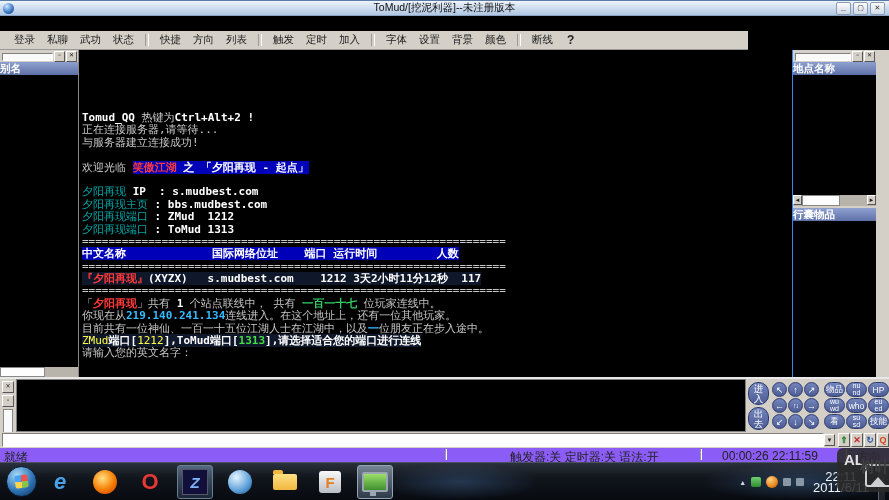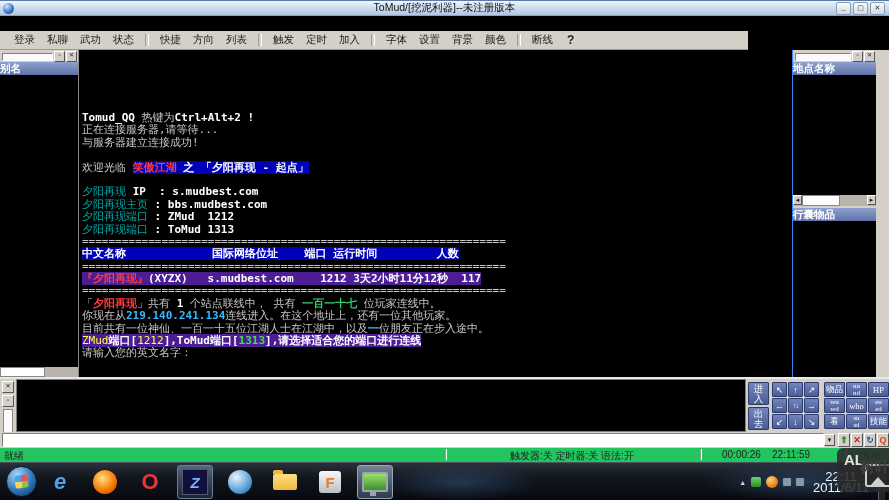--- a/index.html
+++ b/index.html
@@ -49,54 +49,54 @@
   .dock-gap{height:2px;background:#d4d0c8;}
 
   
   .terminal{position:absolute;left:79px;top:0;width:730px;height:327px;background:#000;overflow:hidden;}
   .term-out{padding:62px 0 0 3px;font-family:"DejaVu Sans Mono",monospace;font-size:11px;line-height:12.4px;white-space:pre;}
   .tline{height:12.4px;}
   .g{color:#c8c8c8;} .w{color:#ffffff;font-weight:bold;} .c{color:#00a8a8;}
   .c2{color:#33bbff;font-weight:bold;} .r{color:#ff3a3a;font-weight:bold;}
   .gr{color:#33cc66;font-weight:bold;} .gr2{color:#44dd44;font-weight:bold;}
   .y{color:#ffff44;font-weight:normal;}
-  .bgb{background:#0000b8;} .bgr{background:#4c1d95;}
+  .bgb{background:#0000b8;} .bgr{background:#0f172a;}
 
   
   .vscroll{position:absolute;left:809px;top:0;width:11px;height:327px;background:#c8c4bc;}
   .vs-btn{position:absolute;left:0;width:11px;height:10px;background:#d4d0c8;border:1px solid;
     border-color:#fff #555 #555 #fff;font-size:6px;line-height:8px;text-align:center;color:#222;box-sizing:border-box;}
 
   
   .bottomrow{position:absolute;left:0;top:377px;width:889px;height:55px;background:#d4d0c8;border-top:2px solid #e8e8e8;box-sizing:border-box;}
   .left-strip{position:absolute;left:0;top:0;width:16px;height:53px;background:#d4d0c8;}
   .strip-btn{width:10px;height:10px;margin:2px auto 1px;background:#d4d0c8;border:1px solid;
     border-color:#fff #555 #555 #fff;font-size:6px;line-height:8px;text-align:center;color:#222;}
   .strip-track{width:8px;height:24px;margin:2px auto;background:#fafafa;border:1px solid #888;}
   .chatbox{position:absolute;left:16px;top:0;width:730px;height:53px;background:#000;border:1px solid #808080;box-sizing:border-box;}
   .numpad{position:absolute;left:746px;top:0;width:143px;height:53px;background:#d4d0c8;}
-  .np-btn{position:absolute;background:linear-gradient(#7385bd,#4c5c94);border:1px solid #2c3a6c;border-radius:1px;
-    color:#fff;text-align:center;box-sizing:border-box;display:flex;align-items:center;justify-content:center;font-family:Liberation Serif, serif;}
+  .np-btn{position:absolute;background:linear-gradient(#7385bd,#4c5c94);border:1px solid #2c3a6c;border-radius:10px;
+    color:#fff;text-align:center;box-sizing:border-box;display:flex;align-items:center;justify-content:center;}
   .np-tall{width:21px;height:23px;font-size:9.5px;line-height:10px;white-space:normal;word-break:break-all;padding:1px;}
   .np-arrow{width:15px;height:15px;font-size:9px;}
   .np-mid{font-size:7px;letter-spacing:-1px;}
   .np-cmd{width:21px;height:15px;font-size:8.5px;}
   .np-two{font-size:7px;line-height:6.5px;white-space:pre-line;}
 
   
   .inputrow{position:absolute;left:0;top:432px;width:889px;height:16px;background:#d4d0c8;}
   .cmd-input{position:absolute;left:2px;top:1px;width:822px;height:14px;border:1px solid;border-color:#808080 #fff #fff #808080;
     background:#fff;box-sizing:border-box;font-size:11px;padding:0 2px;outline:none;}
   .drop-btn{position:absolute;left:824px;top:2px;width:11px;height:12px;background:#d4d0c8;border:1px solid;
     border-color:#fff #555 #555 #fff;font-size:6px;line-height:10px;text-align:center;color:#222;box-sizing:border-box;}
   .in-btn{position:absolute;top:1px;width:12px;height:14px;background:#d4d0c8;border:1px solid;
     border-color:#fff #555 #555 #fff;font-size:9px;line-height:12px;text-align:center;box-sizing:border-box;font-weight:bold;}
 
   
-  .statusbar{position:absolute;left:0;top:448px;width:889px;height:14px;background:#22c55e;font-size:10px;color:#222;}
+  .statusbar{position:absolute;left:0;top:448px;width:889px;height:14px;background:#8b5cf6;font-size:12px;color:#222;}
   .sb-text{position:absolute;top:1px;white-space:nowrap;}
   .sb-div{position:absolute;top:1px;height:11px;border-left:1px solid #999;border-right:1px solid #fff;}
 
   
   .taskbar{position:absolute;left:0;top:462px;width:889px;height:38px;
     background:linear-gradient(#2a313c,#11151c 40%,#070a0f);border-top:1px solid #4a5360;box-sizing:border-box;}
   .tb-glow{position:absolute;top:0;height:38px;width:160px;background:radial-gradient(ellipse at center,rgba(90,150,220,.28),transparent 70%);}
   .start-orb{position:absolute;left:6px;top:3px;width:31px;height:31px;border-radius:50%;
     background:radial-gradient(circle at 35% 28%,#a8d8f8,#2f74b5 55%,#0e2f56);border:1px solid #0a1e38;box-sizing:border-box;
     display:flex;align-items:center;justify-content:center;}

